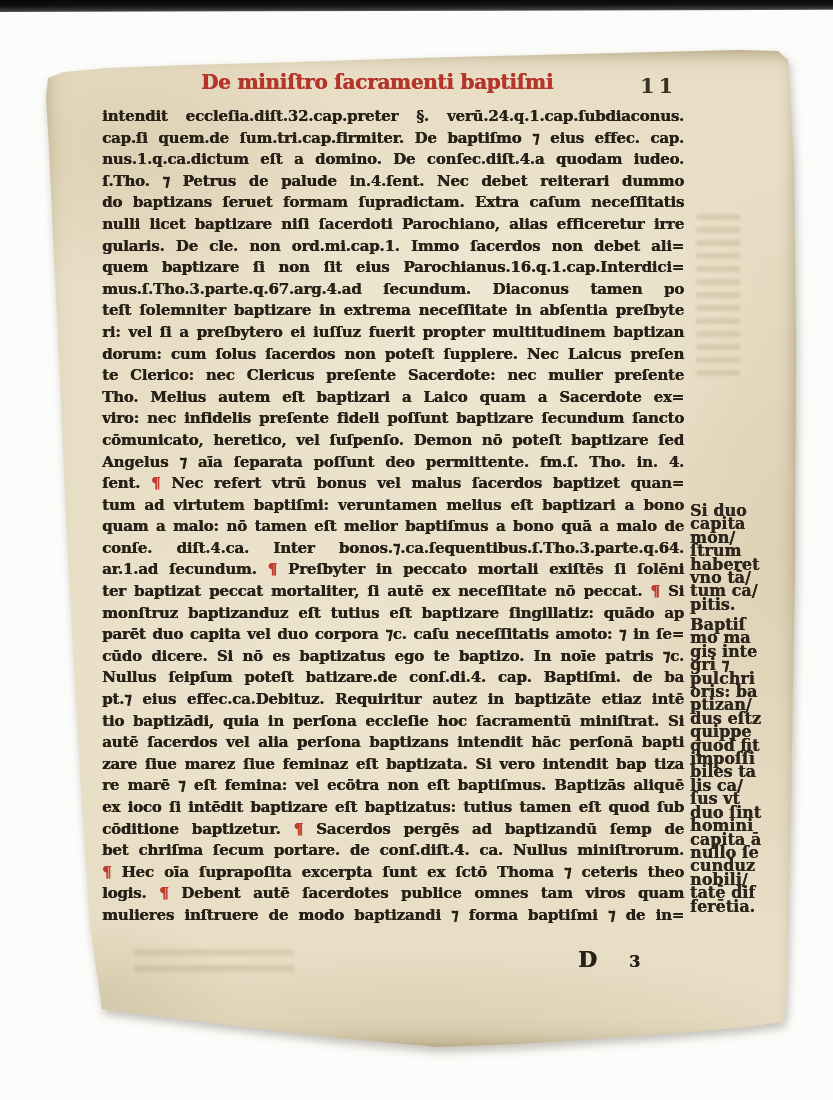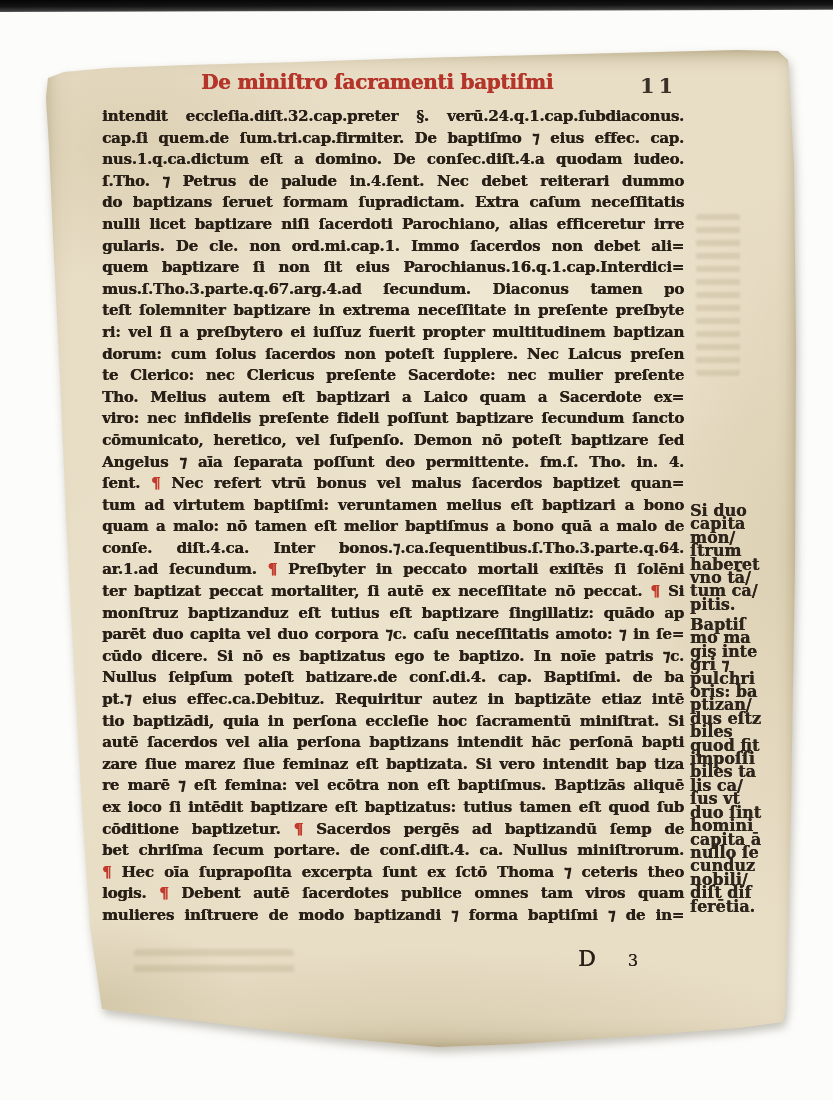--- a/index.html
+++ b/index.html
@@ -72,21 +72,21 @@
     background:repeating-linear-gradient(180deg, rgba(138,122,82,.3) 0 6px, transparent 6px 13px);
     filter:blur(1.2px); opacity:.55; border-radius:3px;
   }
   .ghost-bottomleft {
     position:absolute; left:96px; top:903px; width:160px; height:32px;
     background:repeating-linear-gradient(180deg, rgba(130,115,75,.32) 0 7px, transparent 7px 16px);
     filter:blur(1.6px); opacity:.5; border-radius:4px;
   }
   .signature {
     position:absolute; top:900px; left:540px;
-    color:#281f17; font-weight:normal;
+    color:#281f17; font-weight:bold;
   }
   .sig-letter { font-size:22px; text-shadow:0.6px 0 0 currentColor; }
   .sig-num { margin-left:32px; font-size:16px; text-shadow:0.4px 0 0 currentColor; }
 </style>
 </head>
 <body>
 
 <div class="stage">
 
   <div class="top-bar"></div>
@@ -115,21 +115,21 @@
           <div class="jline">do baptizans ſeruet formam ſupradictam. Extra caſum neceſſitatis</div>
 
           <div class="jline">nulli licet baptizare niſi ſacerdoti Parochiano, alias efficeretur irre</div>
 
           <div class="jline">gularis. De cle. non ord.mi.cap.1. Immo ſacerdos non debet ali=</div>
 
           <div class="jline">quem baptizare ſi non ſit eius Parochianus.16.q.1.cap.Interdici=</div>
 
           <div class="jline">mus.ſ.Tho.3.parte.q.67.arg.4.ad ſecundum. Diaconus tamen po</div>
 
-          <div class="jline">teſt ſolemniter baptizare in extrema neceſſitate in preſente preſbyte</div>
+          <div class="jline">teſt ſolemniter baptizare in extrema neceſſitate in abſentia preſbyte</div>
 
           <div class="jline">ri: vel ſi a preſbytero ei iuſſuz fuerit propter multitudinem baptizan</div>
 
           <div class="jline">dorum: cum ſolus ſacerdos non poteſt ſupplere. Nec Laicus preſen</div>
 
           <div class="jline">te Clerico: nec Clericus preſente Sacerdote: nec mulier preſente</div>
 
           <div class="jline">Tho. Melius autem eſt baptizari a Laico quam a Sacerdote ex=</div>
 
           <div class="jline">viro: nec infidelis preſente fideli poſſunt baptizare ſecundum ſancto</div>
@@ -211,21 +211,21 @@
           <div class="mline">gri ⁊</div>
 
           <div class="mline">pulchri</div>
 
           <div class="mline">oris: ba</div>
 
           <div class="mline">ptizan/</div>
 
           <div class="mline">dus eſtz</div>
 
-          <div class="mline">biles</div>
+          <div class="mline">quippe</div>
 
           <div class="mline">quod fit</div>
 
           <div class="mline">impoſſi</div>
 
           <div class="mline">biles ta</div>
 
           <div class="mline">lis ca/</div>
 
           <div class="mline">ſus vt</div>
@@ -235,21 +235,21 @@
           <div class="mline">homini</div>
 
           <div class="mline">capita ā</div>
 
           <div class="mline">nullo ſe</div>
 
           <div class="mline">cunduz</div>
 
           <div class="mline">nobili/</div>
 
-          <div class="mline">diſt dif</div>
+          <div class="mline">tatē dif</div>
 
           <div class="mline">ferētia.</div>
         </div>
 
       <div class="signature">
         <span class="sig-letter">D</span><span class="sig-num">3</span>
       </div>
 
     </div>
   </div>

